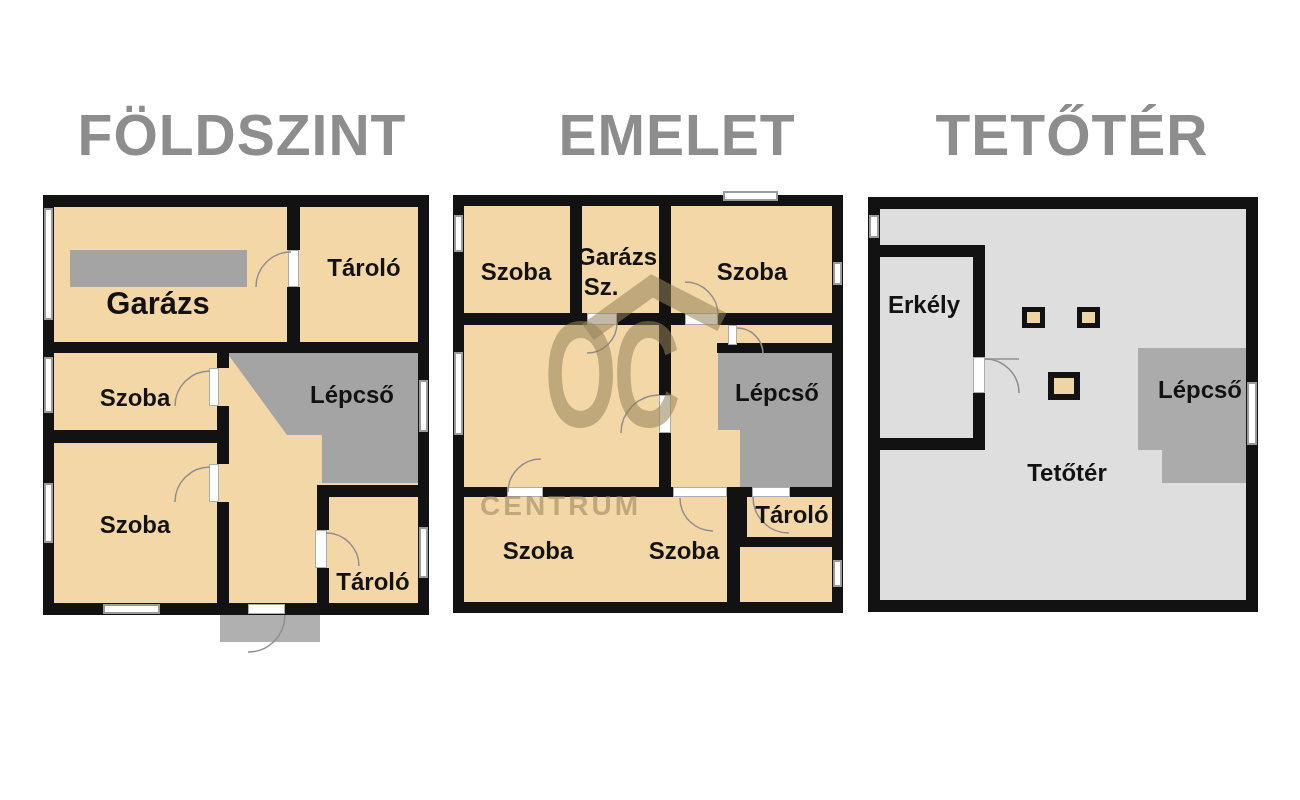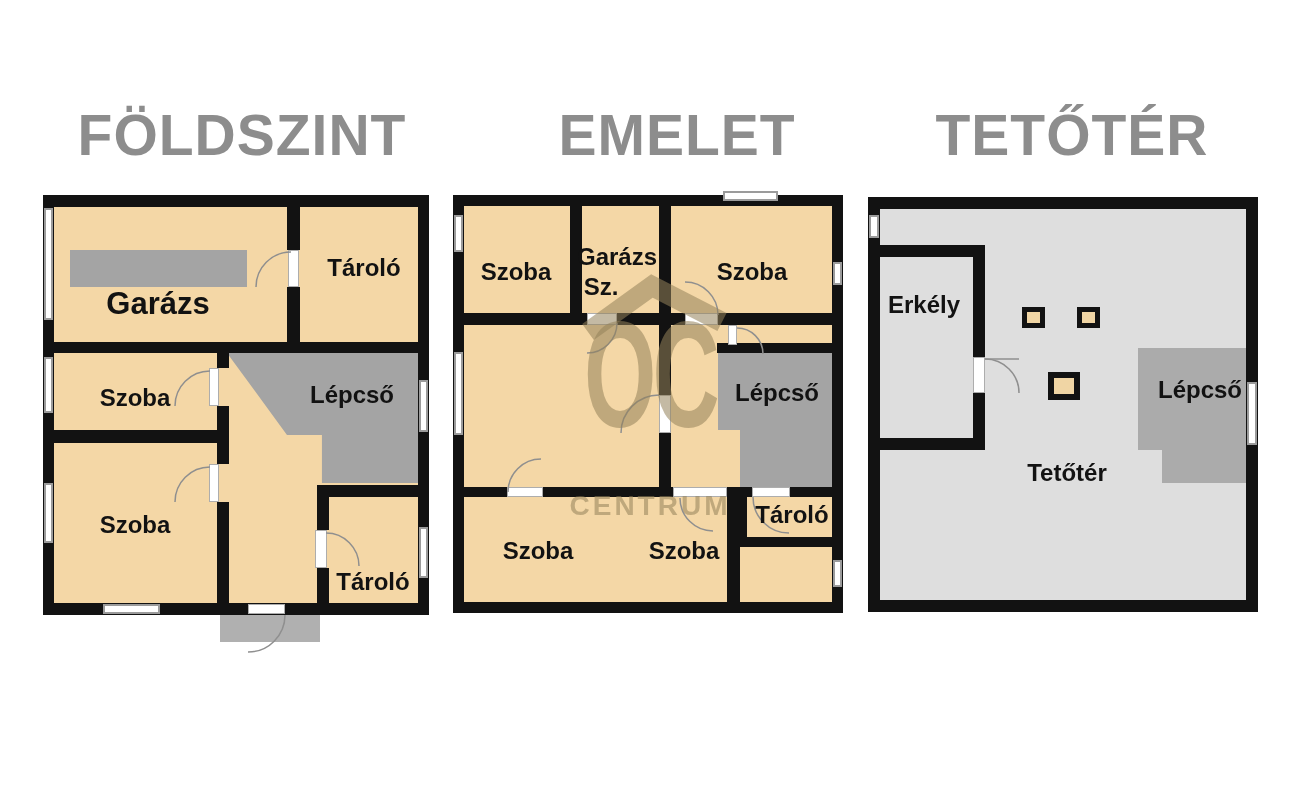--- a/index.html
+++ b/index.html
@@ -16,21 +16,21 @@
   .porch{position:absolute;background:#b0b0b0;}
   .win{position:absolute;background:#ffffff;border:2px solid #9b9b9b;box-sizing:border-box;}
   .gap{position:absolute;background:#ffffff;border:1px solid #adadad;box-sizing:border-box;}
   .lbl{position:absolute;color:#121212;font-weight:bold;font-size:24px;white-space:nowrap;
        transform:translate(-50%,-50%);}
   .lbl-big{font-size:31px;}
   .arcs{position:absolute;left:0;top:0;pointer-events:none;}
   .sq{position:absolute;background:#f0d5a4;border:5px solid #121212;box-sizing:border-box;}
   .sq-big{border-width:6px;}
   .wm{position:absolute;left:480px;top:258px;width:340px;height:285px;pointer-events:none;
-      color:rgba(148,129,90,0.55);text-align:center;}
+      color:rgba(148,129,90,0.55);}
   .wm-oc{position:absolute;left:0;top:42px;width:340px;font-size:150px;font-weight:bold;
          letter-spacing:-6px;transform:scaleX(0.62);line-height:1;}
   .wm-l1{position:absolute;left:0;top:188px;width:340px;font-size:31px;font-weight:bold;letter-spacing:3px;}
   .wm-l2{position:absolute;left:0;top:232px;width:340px;font-size:28px;font-weight:bold;letter-spacing:3px;}
 </style>
 </head>
 <body>
 
 <div class="title" style="left:42px;width:400px;">FÖLDSZINT</div>
 <div class="title" style="left:517px;width:320px;">EMELET</div>

